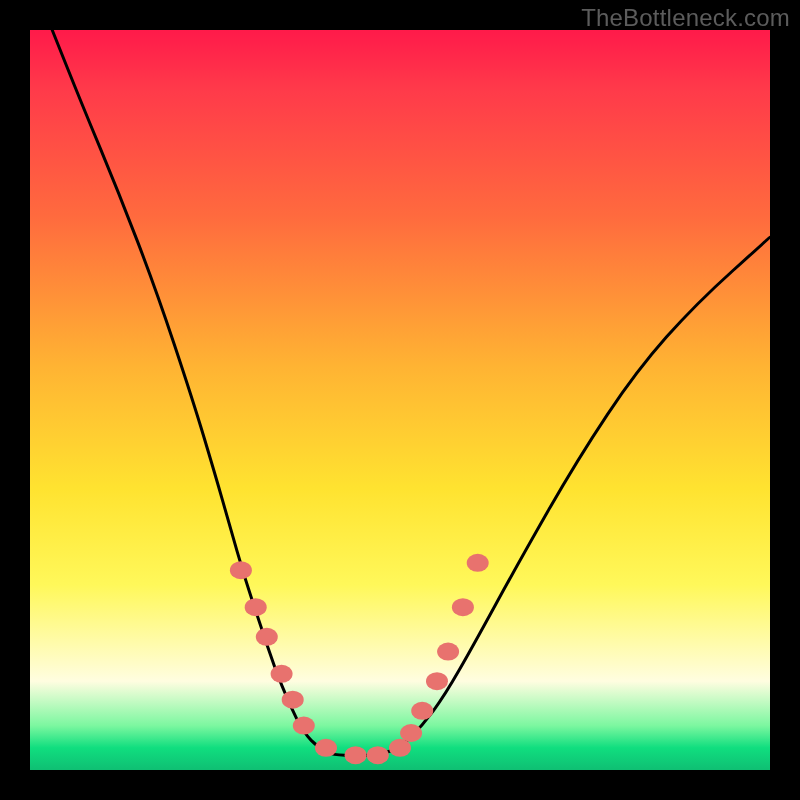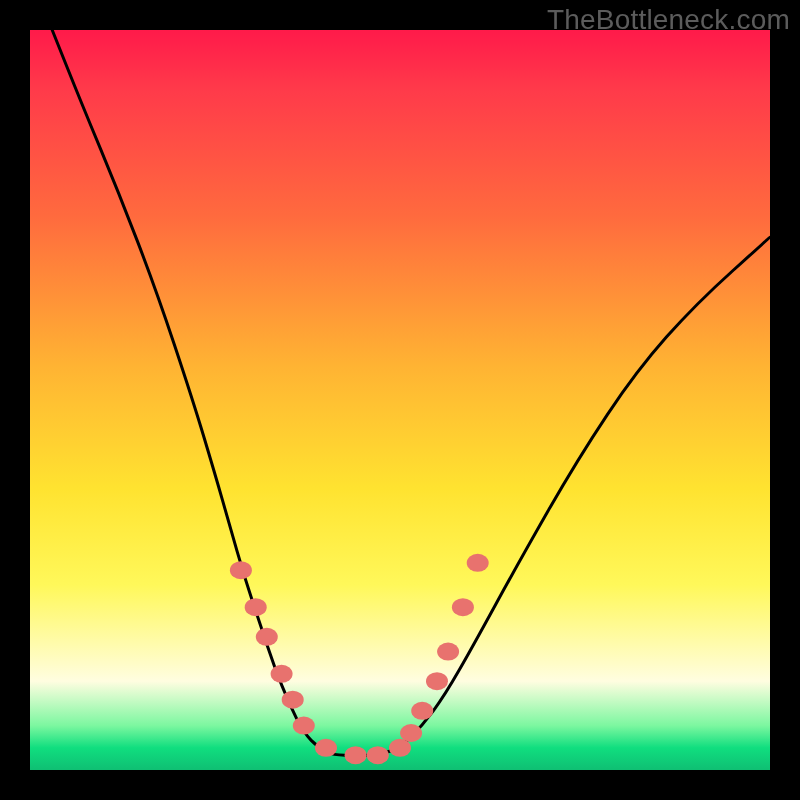--- a/index.html
+++ b/index.html
@@ -37,21 +37,21 @@
       #7cf7a0 94%,
       #10de7f 97%,
       #0fbf73 100%
     );
   }
   .watermark {
     position: absolute;
     top: 4px;
     right: 10px;
     color: #5c5c5c;
-    font-size: 28px;
+    font-size: 24px;
     font-weight: 400;
     letter-spacing: 0.2px;
   }
   svg.curve {
     position: absolute;
     left: 0;
     top: 0;
     width: 740px;
     height: 740px;
     overflow: visible;

